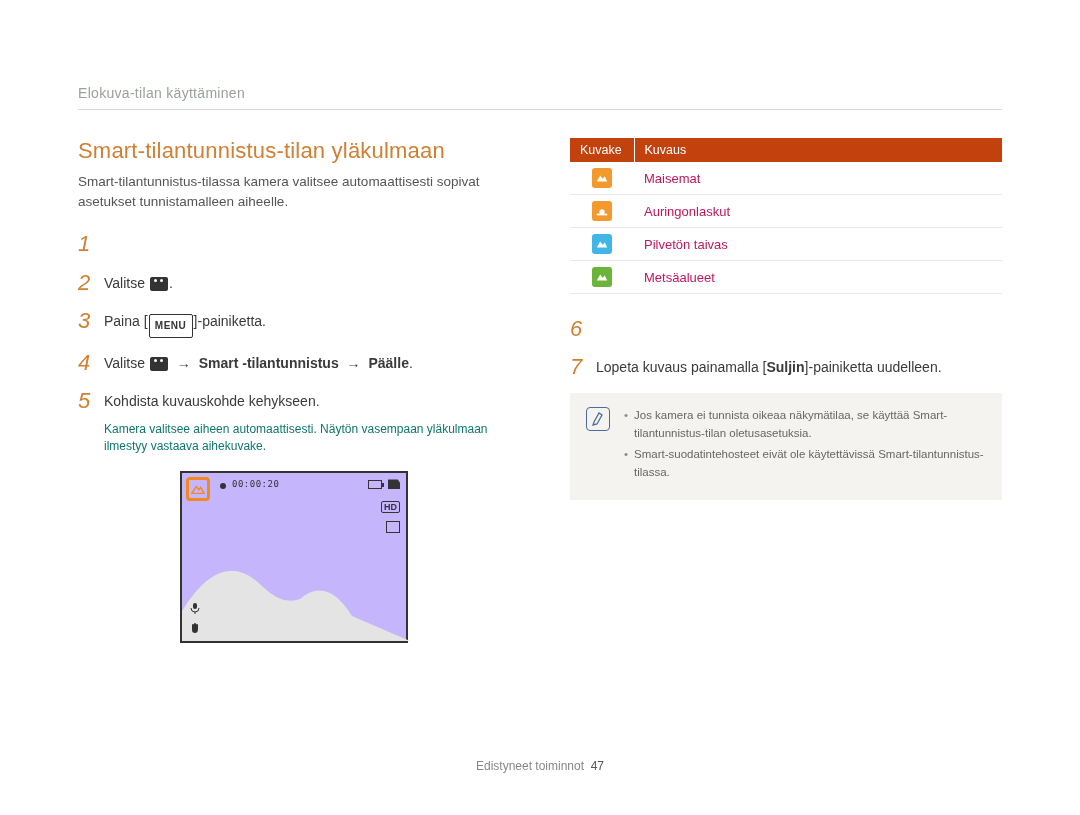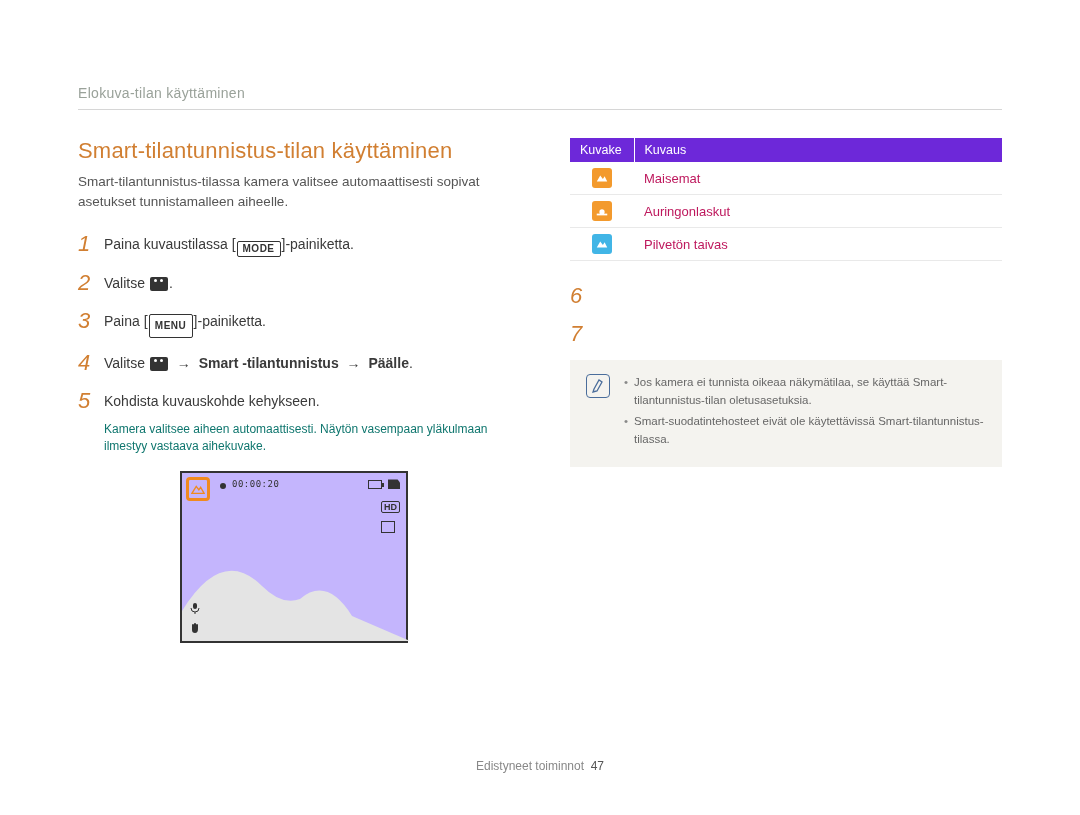--- a/index.html
+++ b/index.html
@@ -182,21 +182,21 @@
     .screen-topright .sd {
       width: 12px; height: 10px; background: #333;
       clip-path: polygon(0 0, 80% 0, 100% 30%, 100% 100%, 0 100%);
     }
     .screen-right-icons {
       position: absolute;
       right: 6px; top: 28px;
       display: flex;
       flex-direction: column;
       gap: 8px;
-      align-items: flex-start;
+      align-items: flex-end;
     }
     .hd-icon {
       font-size: 9px;
       font-weight: 700;
       color: #333;
       border: 1px solid #333;
       padding: 0 2px;
       border-radius: 2px;
     }
     .small-square {
@@ -225,21 +225,21 @@
       font-size:12px;
     }
 
     
     .icon-table {
       width: 100%;
       border-collapse: collapse;
       margin-bottom: 22px;
     }
     .icon-table th {
-      background: #6d28d9;
+      background: #c2410c;
       color: #fff;
       font-size: 12.5px;
       font-weight: 400;
       text-align: left;
       padding: 5px 10px;
     }
     .icon-table th:first-child {
       border-right: 1px solid #fff;
       width: 64px;
     }
@@ -309,29 +309,26 @@
 </head>
 <body>
 
 <div class="page">
   <div class="breadcrumb">Elokuva-tilan käyttäminen</div>
   <hr class="divider">
 
   <div class="columns">
 
     <div class="col">
-      <h2 class="section-title">Smart-tilantunnistus-tilan käyttäminen</h2>
+      <h2 class="section-title">Smart-tilantunnistus-tilan yläkulmaan</h2>
       <p class="intro">Smart-tilantunnistus-tilassa kamera valitsee automaattisesti sopivat asetukset tunnistamalleen aiheelle.</p>
 
       <ol class="steps">
         <li class="step">
           <span class="step-num">1</span>
-          <span class="step-text">
-            <span>Paina kuvaustilassa [</span><span class="inline-icon mode-icon">MODE</span><span>]-painiketta.</span>
-          </span>
         </li>
         <li class="step">
           <span class="step-num">2</span>
           <span class="step-text">
             <span>Valitse </span><span class="inline-icon video-icon"></span><span>.</span>
           </span>
         </li>
         <li class="step">
           <span class="step-num">3</span>
           <span class="step-text">
@@ -416,29 +413,40 @@
               <td>Auringonlaskut</td>
             </tr>
             <tr>
               <td><span class="cell-icon" style="background:#41b5e6">
                   <svg viewBox="0 0 16 16">
                     <path d="M2 12 L6 5 L9 9 L11 6 L14 12 Z" fill="#fff"></path>
                   </svg>
                 </span></td>
               <td>Pilvetön taivas</td>
             </tr>
+            <tr>
+              <td><span class="cell-icon" style="background:#6ab43a">
+                  <svg viewBox="0 0 16 16">
+                    <path d="M2 12 L6 5 L9 9 L11 6 L14 12 Z" fill="#fff"></path>
+                  </svg>
+                </span></td>
+              <td>Metsäalueet</td>
+            </tr>
           </tbody>
       </table>
 
       <ol class="steps">
         <li class="step">
           <span class="step-num">6</span>
         </li>
         <li class="step">
           <span class="step-num">7</span>
+          <span class="step-text">
+            <span>Lopeta kuvaus painamalla [</span><span class="bold">Suljin</span><span>]-painiketta uudelleen.</span>
+          </span>
         </li>
       </ol>
 
       <div class="note-box">
         <div class="note-icon">
           <svg width="16" height="16" viewBox="0 0 16 16">
               <path d="M4 11 L9 2 L12 4 L7 13 L3 14 Z" fill="none" stroke="#4a6d9b" stroke-width="1.3"></path>
             </svg>
         </div>
         <ul class="note-list" id="note-list">

